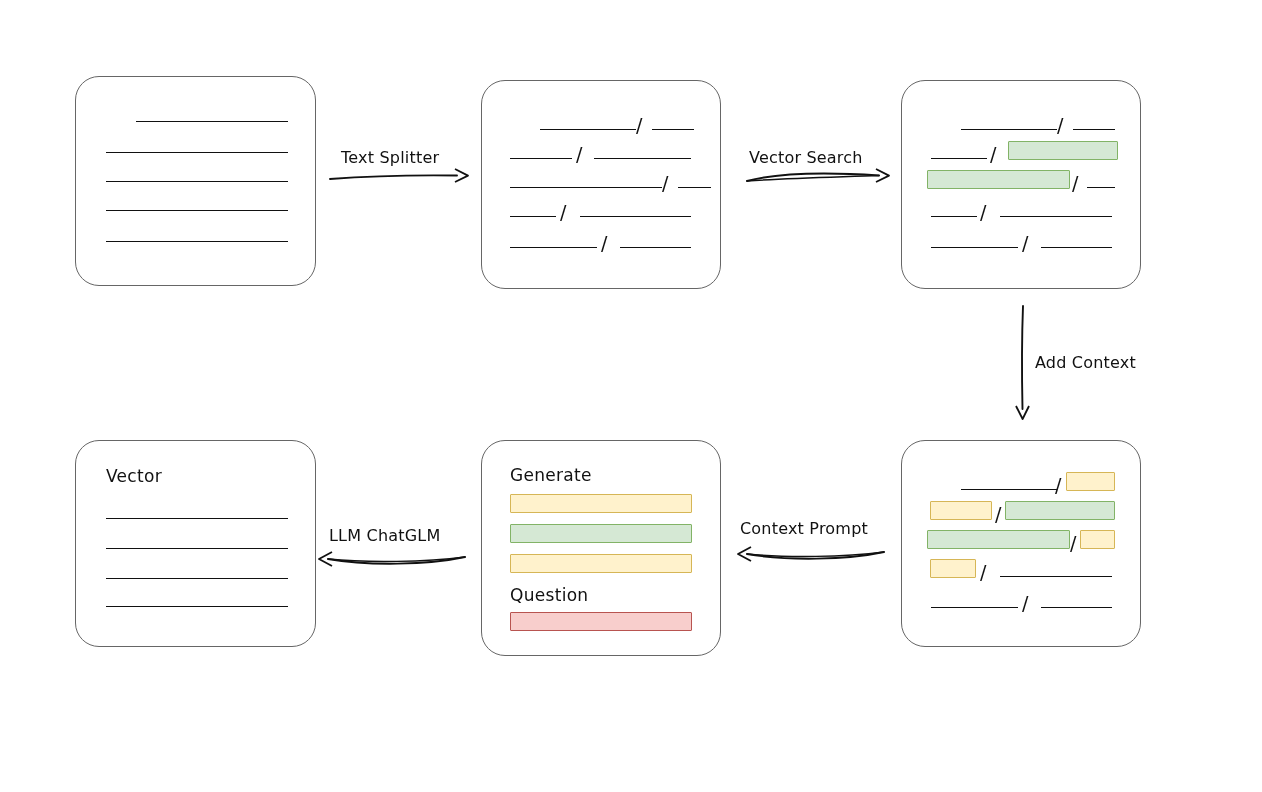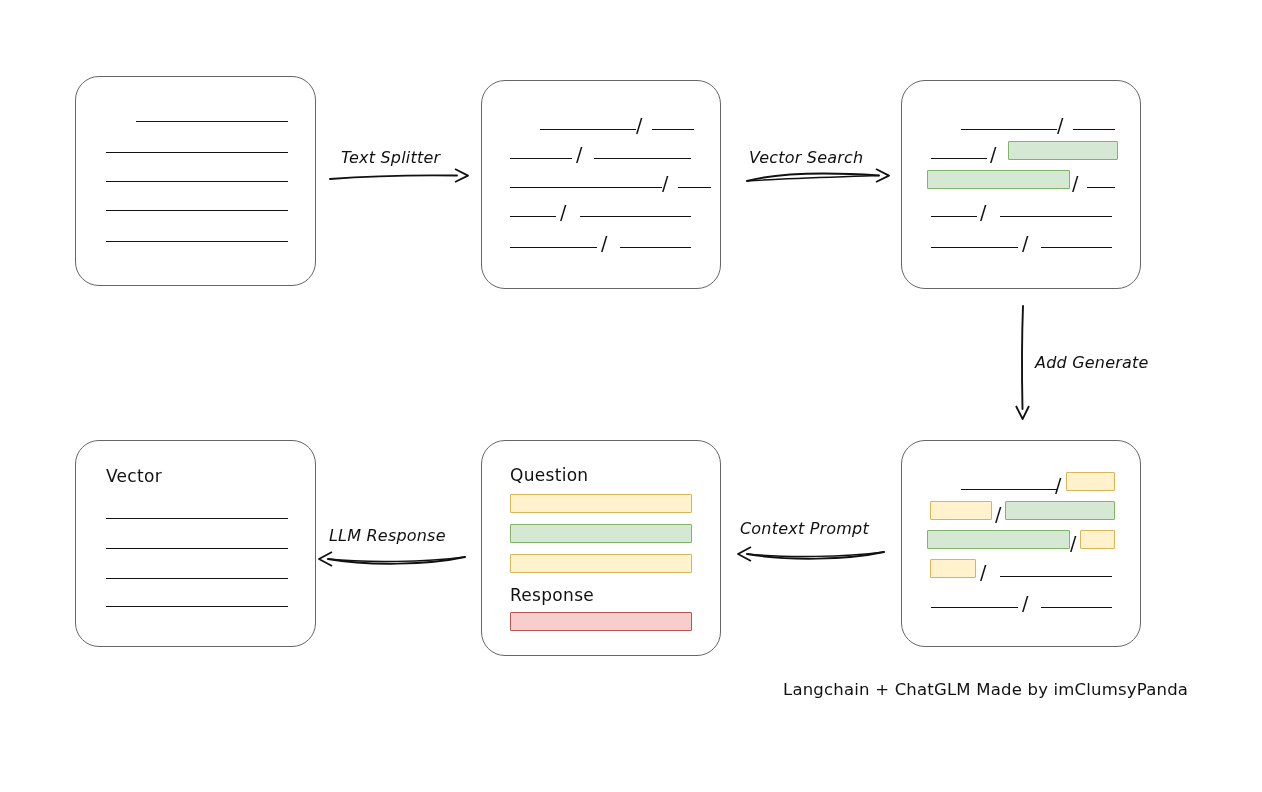--- a/index.html
+++ b/index.html
@@ -67,21 +67,20 @@
     letter-spacing: 0.3px;
     white-space: nowrap;
   }
   .edge-label {
     position: absolute;
     color: #111111;
     font-family: "DejaVu Sans", sans-serif;
     font-size: 16px;
     letter-spacing: 0.2px;
     white-space: nowrap;
-    font-style: italic;
   }
   .credit {
     position: absolute;
     color: #111111;
     font-family: "DejaVu Sans", sans-serif;
     font-size: 16.5px;
     letter-spacing: 0.2px;
     white-space: nowrap;
   }
   .arrow-svg {
@@ -151,21 +150,21 @@
   <div class="seg rule" style="left:1087px; top:187px; width:28px;"></div>
 
   <div class="seg rule" style="left:931px; top:216px; width:46px;"></div>
   <div class="seg slash" style="left:980px; top:216px;">/</div>
   <div class="seg rule" style="left:1000px; top:216px; width:112px;"></div>
 
   <div class="seg rule" style="left:931px; top:247px; width:87px;"></div>
   <div class="seg slash" style="left:1022px; top:247px;">/</div>
   <div class="seg rule" style="left:1041px; top:247px; width:71px;"></div>
 
-  <div class="edge-label" style="left:1035px; top:353px;">Add Generate</div>
+  <div class="edge-label" style="left:1035px; top:353px;">Add Context</div>
   <svg class="arrow-svg" style="left:1010px; top:305px;" width="26" height="116" viewBox="0 0 26 116">
     <path d="M13 1 C 11.5 40, 12 80, 12.5 104" stroke="#111111" stroke-width="1.9" fill="none" stroke-linecap="round"></path>
     <path d="M6 101 L 12.6 114 L 19 101" stroke="#111111" stroke-width="1.8" fill="none" stroke-linejoin="round"></path>
   </svg>
 
   <div class="doc-box" style="left:901px; top:440px; width:240px; height:207px;"></div>
 
   <div class="seg rule" style="left:961px; top:489px; width:96px;"></div>
   <div class="seg slash" style="left:1055px; top:489px;">/</div>
   <div class="seg chip yellow" style="left:1066px; top:489px; width:49px;"></div>
@@ -187,36 +186,35 @@
   <div class="seg rule" style="left:1041px; top:607px; width:71px;"></div>
 
   <div class="edge-label" style="left:740px; top:519px;">Context Prompt</div>
   <svg class="arrow-svg" style="left:737px; top:540px;" width="150" height="26" viewBox="0 0 150 26">
     <path d="M147 12 C 110 20, 50 21, 10 14" stroke="#111111" stroke-width="1.9" fill="none" stroke-linecap="round"></path>
     <path d="M147 12 C 108 17, 50 18, 10 14" stroke="#111111" stroke-width="1.5" fill="none" stroke-linecap="round"></path>
     <path d="M14 7 L 1 14 L 14 21" stroke="#111111" stroke-width="1.8" fill="none" stroke-linejoin="round"></path>
   </svg>
 
   <div class="doc-box" style="left:481px; top:440px; width:240px; height:216px;"></div>
-  <div class="box-label" style="left:510px; top:465px;">Question</div>
+  <div class="box-label" style="left:510px; top:465px;">Generate</div>
   <div class="bar yellow" style="left:510px; top:494px; width:182px;"></div>
   <div class="bar green" style="left:510px; top:524px; width:182px;"></div>
   <div class="bar yellow" style="left:510px; top:554px; width:182px;"></div>
-  <div class="box-label" style="left:510px; top:585px;">Response</div>
+  <div class="box-label" style="left:510px; top:585px;">Question</div>
   <div class="bar red" style="left:510px; top:612px; width:182px;"></div>
 
-  <div class="edge-label" style="left:329px; top:526px;">LLM Response</div>
+  <div class="edge-label" style="left:329px; top:526px;">LLM ChatGLM</div>
   <svg class="arrow-svg" style="left:318px; top:546px;" width="150" height="26" viewBox="0 0 150 26">
     <path d="M147 11 C 110 19, 50 20, 10 13" stroke="#111111" stroke-width="1.9" fill="none" stroke-linecap="round"></path>
     <path d="M147 11 C 108 16, 50 17, 10 13" stroke="#111111" stroke-width="1.5" fill="none" stroke-linecap="round"></path>
     <path d="M14 6 L 1 13 L 14 20" stroke="#111111" stroke-width="1.8" fill="none" stroke-linejoin="round"></path>
   </svg>
 
   <div class="doc-box" style="left:75px; top:440px; width:241px; height:207px;"></div>
   <div class="box-label" style="left:106px; top:466px;">Vector</div>
   <div class="seg rule" style="left:106px; top:518px; width:182px;"></div>
   <div class="seg rule" style="left:106px; top:548px; width:182px;"></div>
   <div class="seg rule" style="left:106px; top:578px; width:182px;"></div>
   <div class="seg rule" style="left:106px; top:606px; width:182px;"></div>
 
-  <div class="credit" style="left:783px; top:680px;">Langchain + ChatGLM Made by imClumsyPanda</div>
 
 </div>
 
 </body></html>

